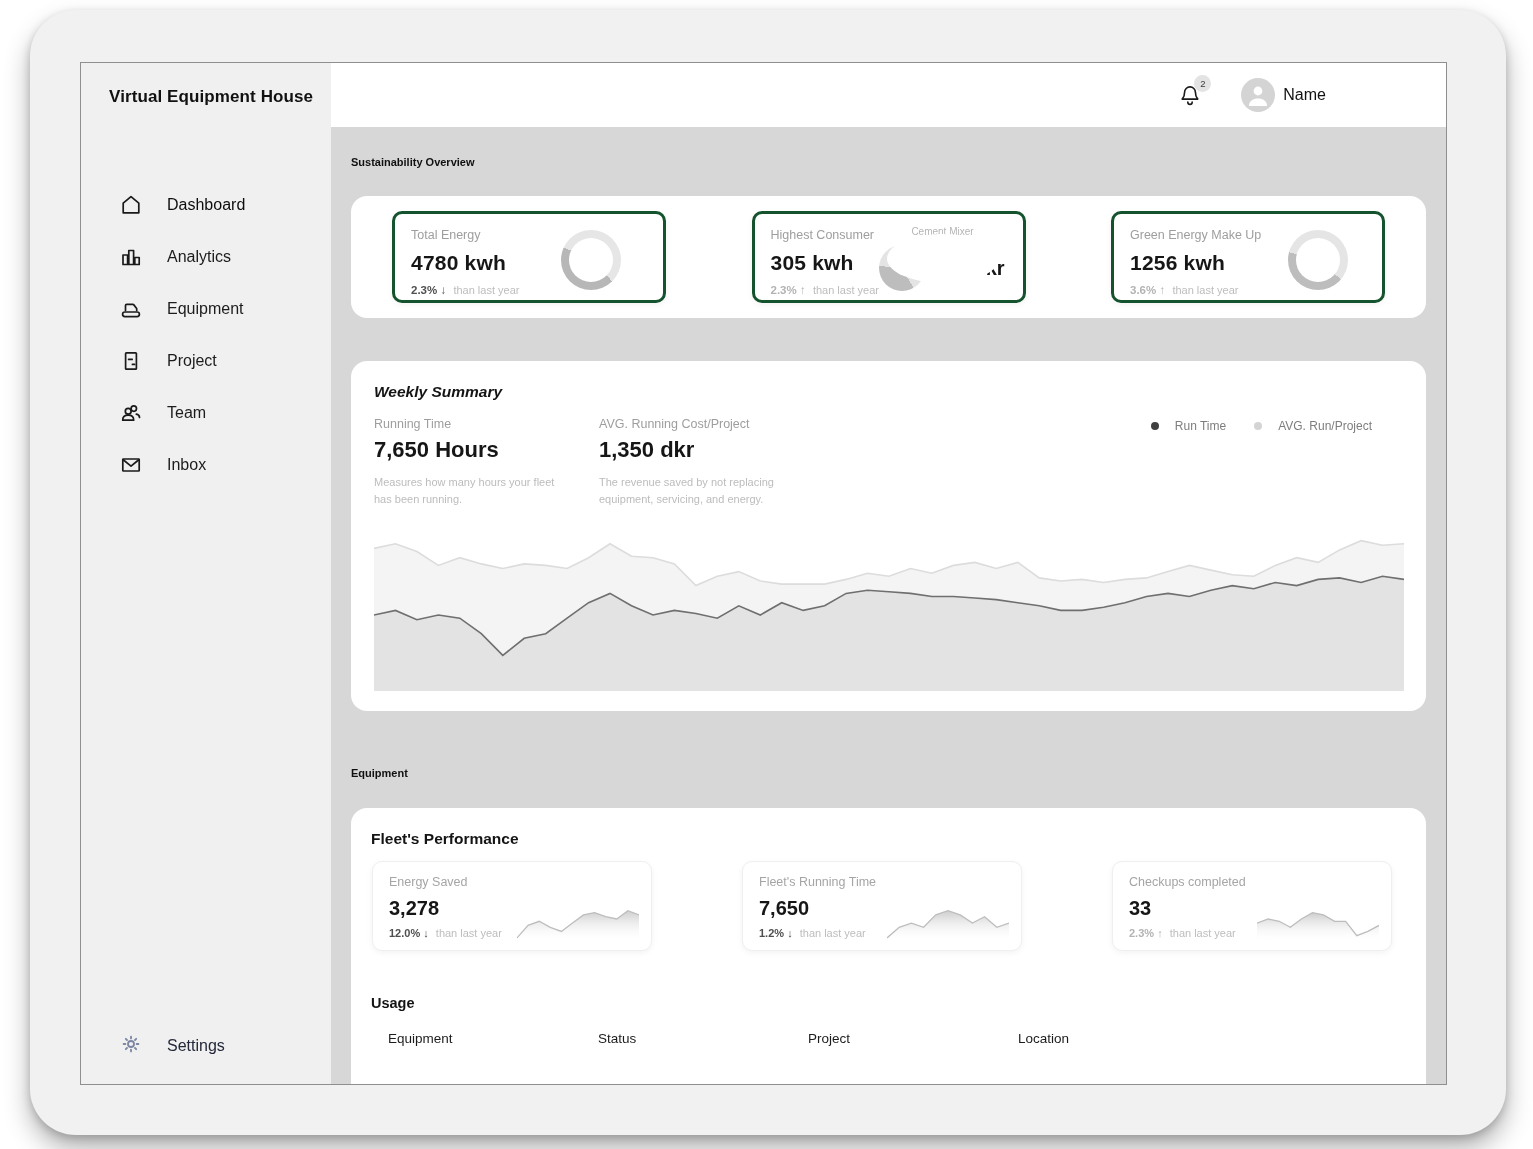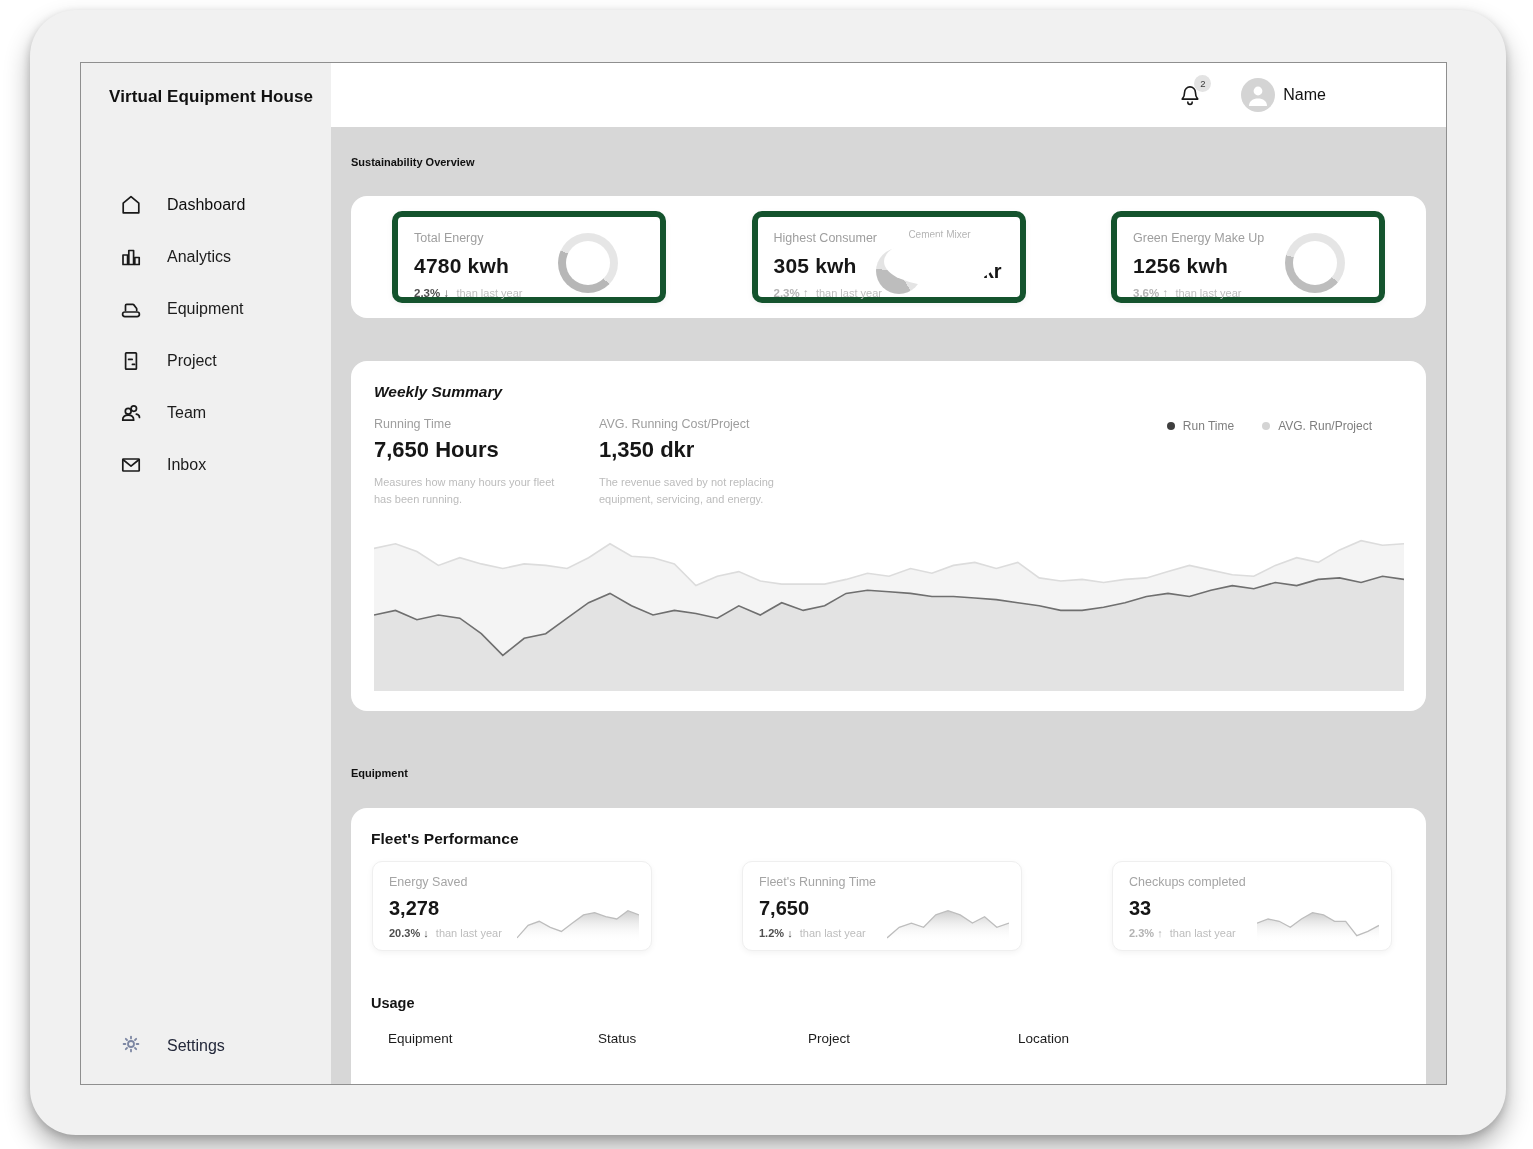--- a/index.html
+++ b/index.html
@@ -37,21 +37,21 @@
   .avatar{ width:34px; height:34px; border-radius:50%; background:#d4d4d4; overflow:hidden; display:flex; align-items:flex-end; justify-content:center; }
   .user-name{ font-size:16px; color:#111; }
 
   .content{ flex:1; background:#d7d7d7; padding:0 20px; overflow:hidden; }
   .section-title{ font-size:11px; font-weight:bold; color:#101010; }
   .t-overview{ margin:29px 0 0 0; }
   .t-equipment{ margin:56px 0 0 0; }
 
   
   .stats-panel{ margin-top:28px; background:#fff; border-radius:16px; height:122px; display:flex; align-items:center; justify-content:space-between; padding:0 41px; }
-  .stat-card{ width:274px; height:92px; background:#fff; border:6px solid #14532d; border-radius:10px; box-shadow:0 2px 6px rgba(0,0,0,.05); padding:14px 16px; position:relative; }
+  .stat-card{ width:274px; height:92px; background:#fff; border:3px solid #14532d; border-radius:10px; box-shadow:0 2px 6px rgba(0,0,0,.05); padding:14px 16px; position:relative; }
   .stat-label{ font-size:12.5px; color:#9e9e9e; }
   .stat-value{ font-size:21px; font-weight:bold; color:#161616; margin-top:9px; letter-spacing:.2px; }
   .delta{ margin-top:9px; font-size:11.5px; }
   .delta .pct{ font-weight:bold; }
   .delta.dark .pct,.delta.dark .arr{ color:#4f4f4f; }
   .delta.light .pct,.delta.light .arr{ color:#b3b3b3; }
   .delta .suffix{ color:#bdbdbd; font-size:11px; margin-left:4px; }
 
   .donut{ position:absolute; border-radius:50%; }
   .donut::after{ content:""; position:absolute; inset:8px; background:#fff; border-radius:50%; }
@@ -66,21 +66,21 @@
 
   
   .weekly-card{ margin-top:43px; background:#fff; border-radius:16px; height:350px; position:relative; padding:22px 22px 0 23px; }
   .weekly-title{ font-size:15.5px; font-weight:bold; color:#141414;font-style:italic; }
   .weekly-stats{ display:flex; margin-top:16px; }
   .wstat{ width:225px; }
   .wstat-label{ font-size:12.5px; color:#9e9e9e; }
   .wstat-value{ font-size:22px; font-weight:bold; color:#161616; margin-top:6px; }
   .wstat-desc{ font-size:11px; color:#bcbcbc; margin-top:11px; line-height:1.5; width:185px; }
   .legend{ position:absolute; top:58px; right:54px; display:flex; gap:28px; }
-  .legend-item{ display:flex; align-items:center; gap:8px; font-size:12px; color:#7e7e7e; }
+  .legend-item{ display:flex; align-items:center; gap:16px; font-size:12px; color:#7e7e7e; }
   .legend-dot{ width:8px; height:8px; border-radius:50%; }
   .chart-box{ position:absolute; left:23px; right:22px; top:175px; height:155px; }
   .chart-box svg{ width:100%; height:100%; display:block; }
 
   
   .fleet-card{ margin-top:29px; background:#fff; border-radius:16px; height:420px; padding:22px 20px 0 20px; }
   .fleet-title{ font-size:15.5px; font-weight:bold; color:#141414; padding-left:0; }
   .mini-row{ display:flex; gap:90px; margin-top:13px; padding-left:1px; }
   .mini-card{ width:280px; height:90px; border:1px solid #efefef; border-radius:10px; box-shadow:0 2px 6px rgba(0,0,0,.05); padding:13px 16px; position:relative; background:#fff; }
   .mini-label{ font-size:12.5px; color:#a5a5a5; }
@@ -293,21 +293,21 @@
         <h2 class="section-title t-equipment">Equipment</h2>
 
         <div class="fleet-card">
           <div class="fleet-title">Fleet's Performance</div>
 
           <div class="mini-row">
             <div class="mini-card">
               <div class="mini-label">Energy Saved</div>
               <div class="mini-value">3,278</div>
               <div class="mini-delta delta dark">
-                <span class="pct">20.3%</span>
+                <span class="pct">12.0%</span>
                 <span class="arr">↓</span>
                 <span class="suffix">than last year</span>
               </div>
               <svg class="spark" id="spark-0" viewBox="0 0 122 46" preserveAspectRatio="none">
                 <defs>
                     <linearGradient id="sg0" x1="0" y1="0" x2="0" y2="1">
                   <stop offset="0" stop-color="#cdcdcd"></stop>
                       <stop offset="1" stop-color="#ffffff" stop-opacity="0"></stop>
                 </linearGradient>
                   </defs>

